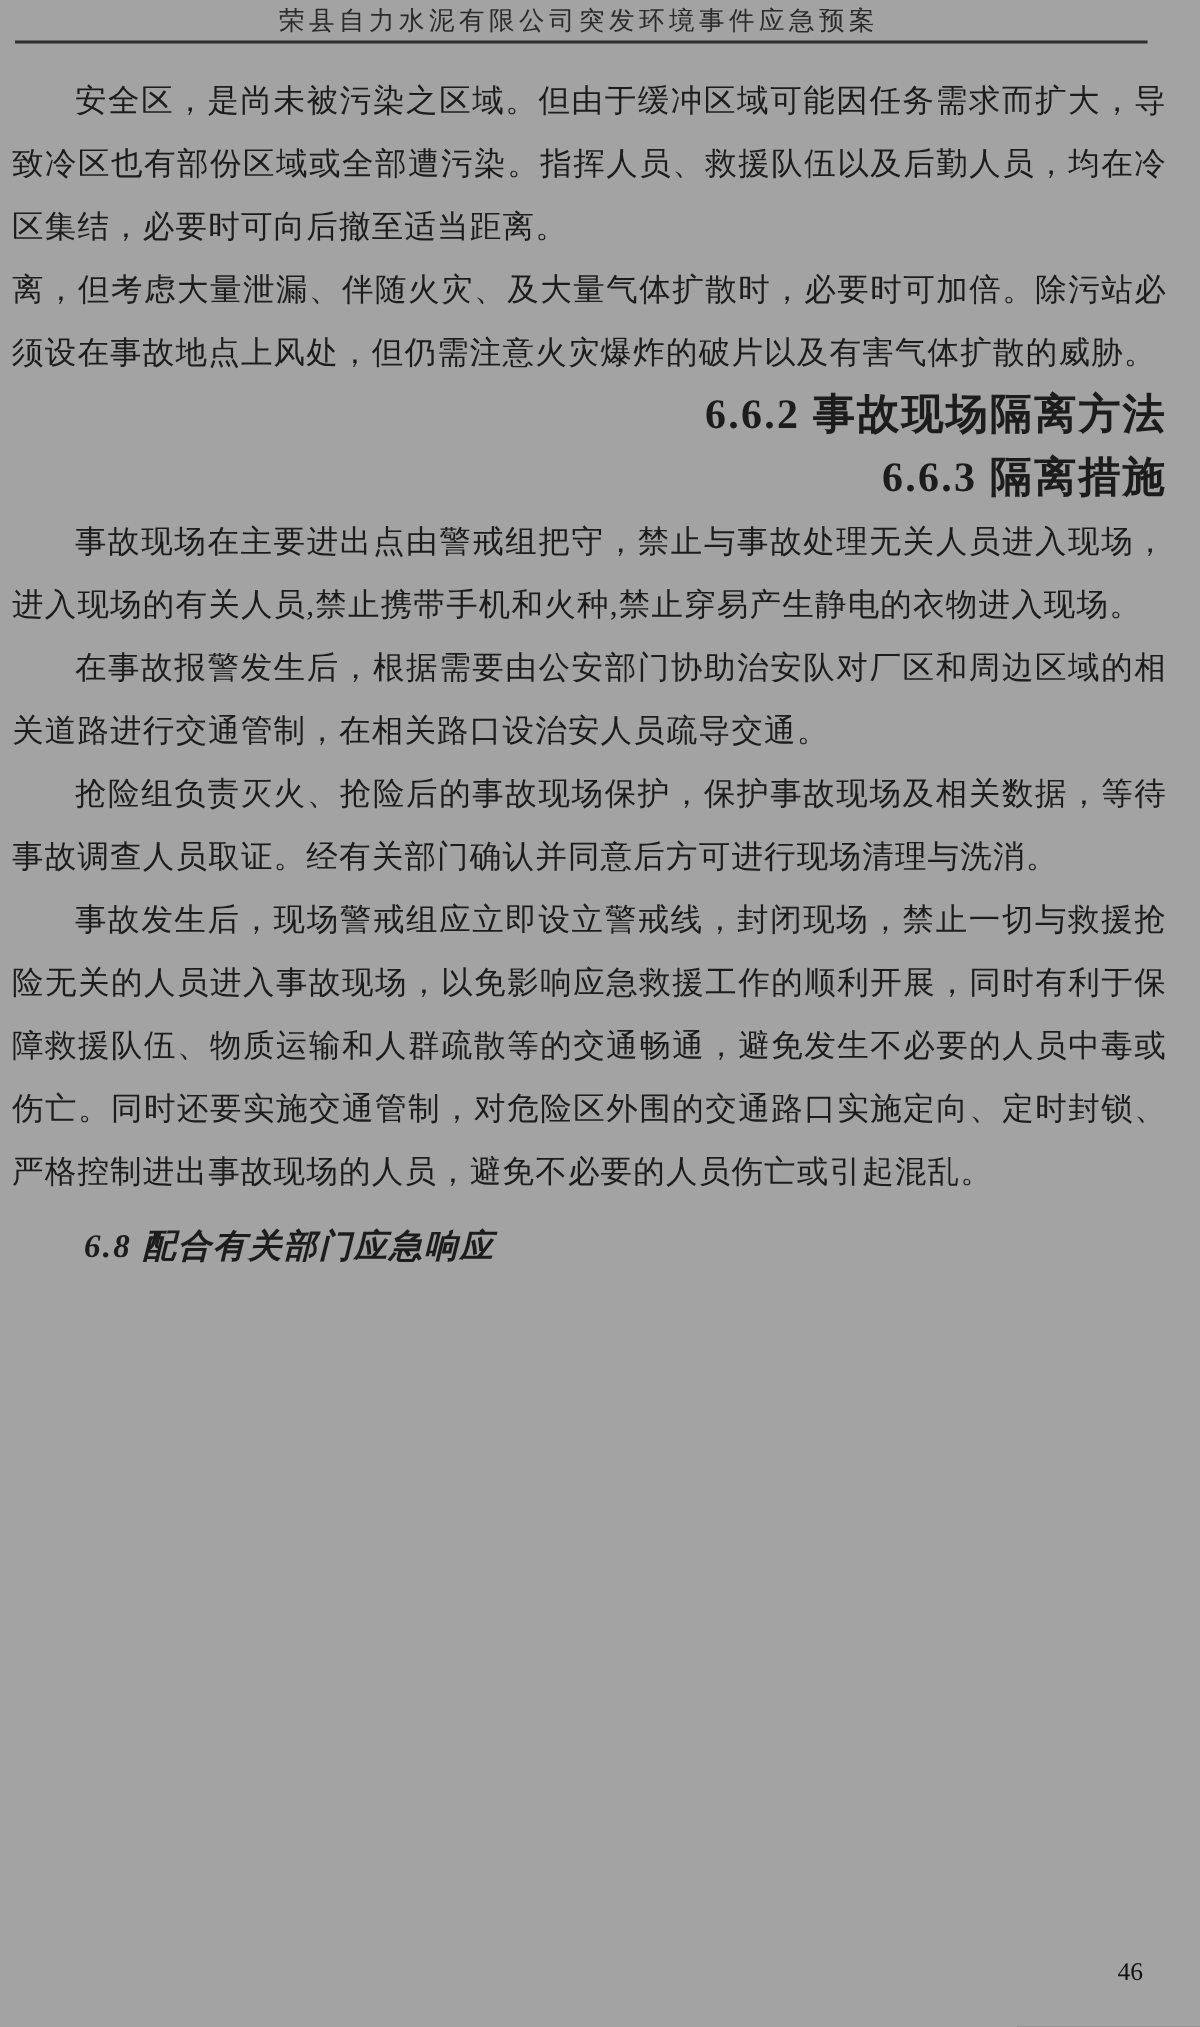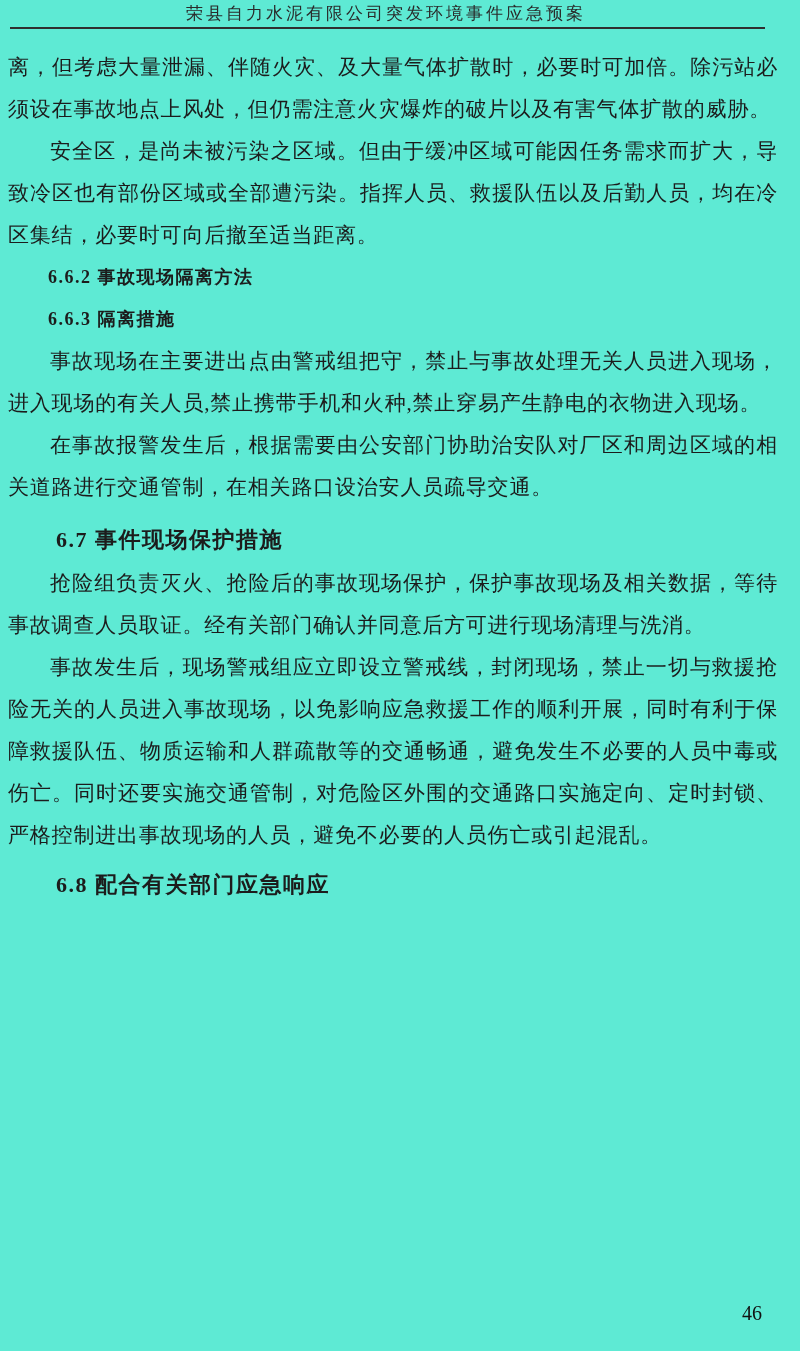--- a/index.html
+++ b/index.html
@@ -2,21 +2,21 @@
 <html><head>
 <meta charset="utf-8">
 <style>
   * { margin: 0; padding: 0; box-sizing: border-box; }
   html, body { background: #888; }
   .page {
     position: relative;
     width: 800px;
     height: 1351px;
     margin: 0 auto;
-    background: #5eead4;
+    background: #a3a3a3;
     color: #1c1c1c;
     font-family: "Liberation Serif", "DejaVu Serif", serif;
     overflow: hidden;
   }
   .page-header {
     padding-top: 4px;
     padding-right: 38px;
     padding-left: 10px;
     text-align: center;
   }
@@ -37,62 +37,61 @@
     padding-right: 22px;
     font-size: 21px;
     line-height: 42px;
     letter-spacing: 0.8px;
     text-align: justify;
   }
   .para { text-indent: 42px; }
   .para.no-indent { text-indent: 0; }
   .heading-sub {
     font-weight: bold;
-    font-size: 18px;
+    font-size: 28px;
     line-height: 42px;
     padding-left: 40px;
     letter-spacing: 1.5px;
-    text-align: left;
+    text-align: right;
   }
   .heading-sec {
     font-weight: bold;
     font-size: 22px;
     line-height: 44px;
     padding-left: 48px;
     letter-spacing: 1.5px;
     text-align: left;
   }
   .heading-sec.gap-lg { margin-top: 10px; }
-  .heading-sec.gap-sm { margin-top: 7px; }
+  .heading-sec.gap-sm { margin-top: 7px; font-style: italic; }
   .page-number {
     position: absolute;
     right: 38px;
     bottom: 26px;
-    font-size: 20px;
+    font-size: 17px;
     color: #111;
   }
 </style>
 </head>
 <body>
 
 <div class="page">
 
   <div class="page-header">
     <div class="header-title">荣县自力水泥有限公司突发环境事件应急预案</div>
   </div>
   <div class="header-rule"></div>
 
   <div class="doc-body">
+    <p class="para">安全区，是尚未被污染之区域。但由于缓冲区域可能因任务需求而扩大，导致冷区也有部份区域或全部遭污染。指挥人员、救援队伍以及后勤人员，均在冷区集结，必要时可向后撤至适当距离。</p>
     <p class="para no-indent">离，但考虑大量泄漏、伴随火灾、及大量气体扩散时，必要时可加倍。除污站必须设在事故地点上风处，但仍需注意火灾爆炸的破片以及有害气体扩散的威胁。</p>
-    <p class="para">安全区，是尚未被污染之区域。但由于缓冲区域可能因任务需求而扩大，导致冷区也有部份区域或全部遭污染。指挥人员、救援队伍以及后勤人员，均在冷区集结，必要时可向后撤至适当距离。</p>
     <div class="heading-sub">6.6.2 事故现场隔离方法</div>
     <div class="heading-sub">6.6.3 隔离措施</div>
     <p class="para">事故现场在主要进出点由警戒组把守，禁止与事故处理无关人员进入现场，进入现场的有关人员,禁止携带手机和火种,禁止穿易产生静电的衣物进入现场。</p>
     <p class="para">在事故报警发生后，根据需要由公安部门协助治安队对厂区和周边区域的相关道路进行交通管制，在相关路口设治安人员疏导交通。</p>
-    <div class="heading-sec gap-lg">6.7 事件现场保护措施</div>
     <p class="para">抢险组负责灭火、抢险后的事故现场保护，保护事故现场及相关数据，等待事故调查人员取证。经有关部门确认并同意后方可进行现场清理与洗消。</p>
     <p class="para">事故发生后，现场警戒组应立即设立警戒线，封闭现场，禁止一切与救援抢险无关的人员进入事故现场，以免影响应急救援工作的顺利开展，同时有利于保障救援队伍、物质运输和人群疏散等的交通畅通，避免发生不必要的人员中毒或伤亡。同时还要实施交通管制，对危险区外围的交通路口实施定向、定时封锁、严格控制进出事故现场的人员，避免不必要的人员伤亡或引起混乱。</p>
     <div class="heading-sec gap-sm">6.8 配合有关部门应急响应</div>
   </div>
 
   <div class="page-number">46</div>
 
 </div>
 
 </body></html>

